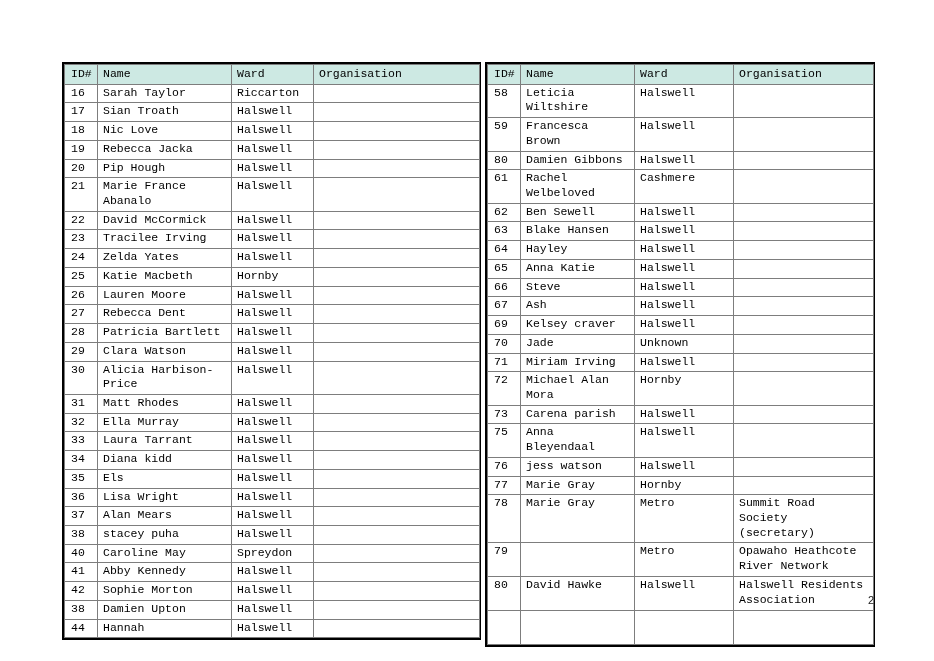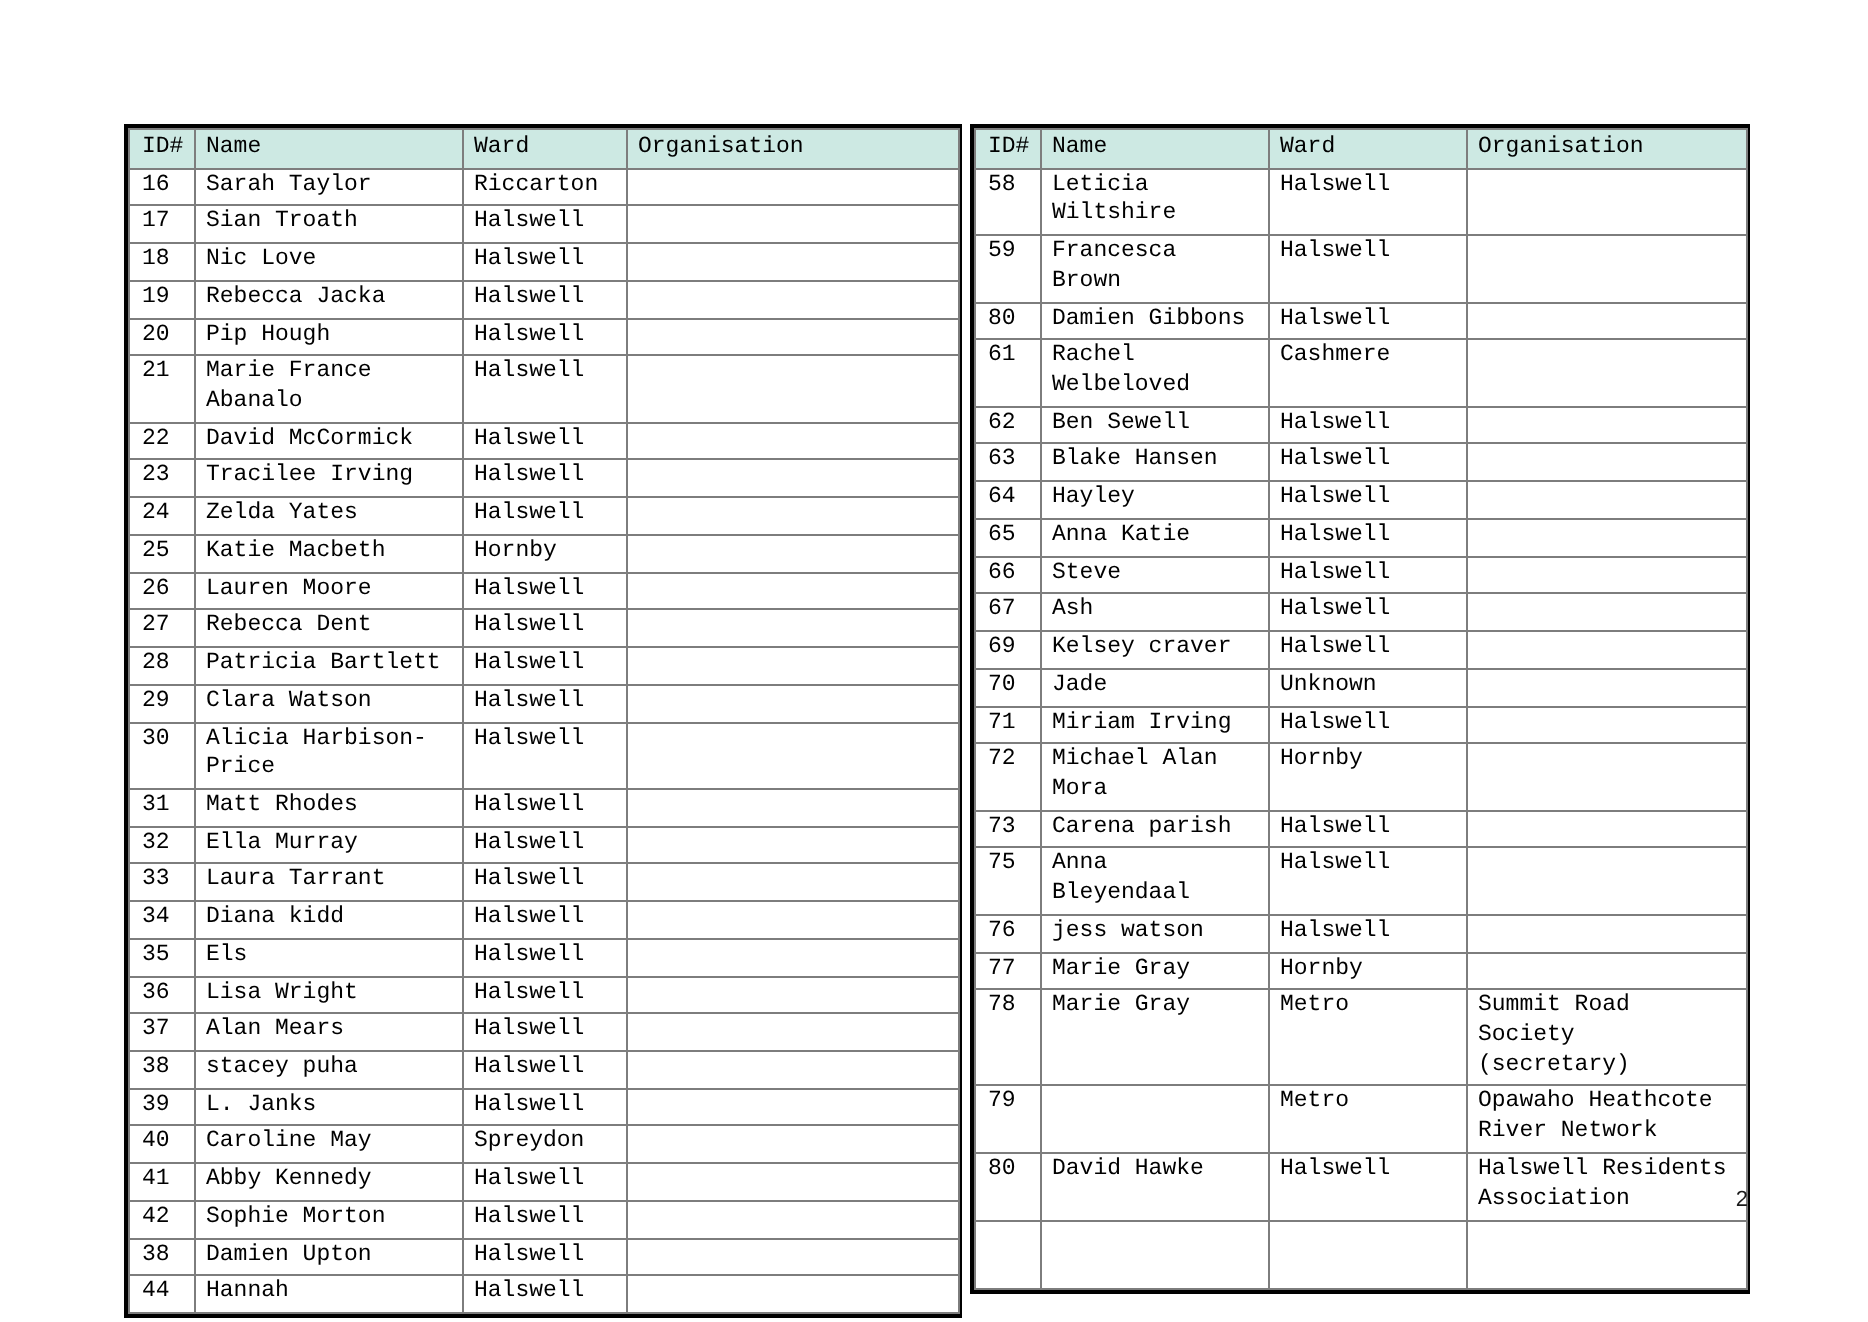--- a/index.html
+++ b/index.html
@@ -243,26 +243,20 @@
             <td>Halswell</td>
             <td></td>
           </tr>
           <tr>
             <td class="id">38</td>
             <td>stacey puha</td>
             <td>Halswell</td>
             <td></td>
           </tr>
           <tr>
-            <td class="id">39</td>
-            <td>L. Janks</td>
-            <td>Halswell</td>
-            <td></td>
-          </tr>
-          <tr>
             <td class="id">40</td>
             <td>Caroline May</td>
             <td>Spreydon</td>
             <td></td>
           </tr>
           <tr>
             <td class="id">41</td>
             <td>Abby Kennedy</td>
             <td>Halswell</td>
             <td></td>

